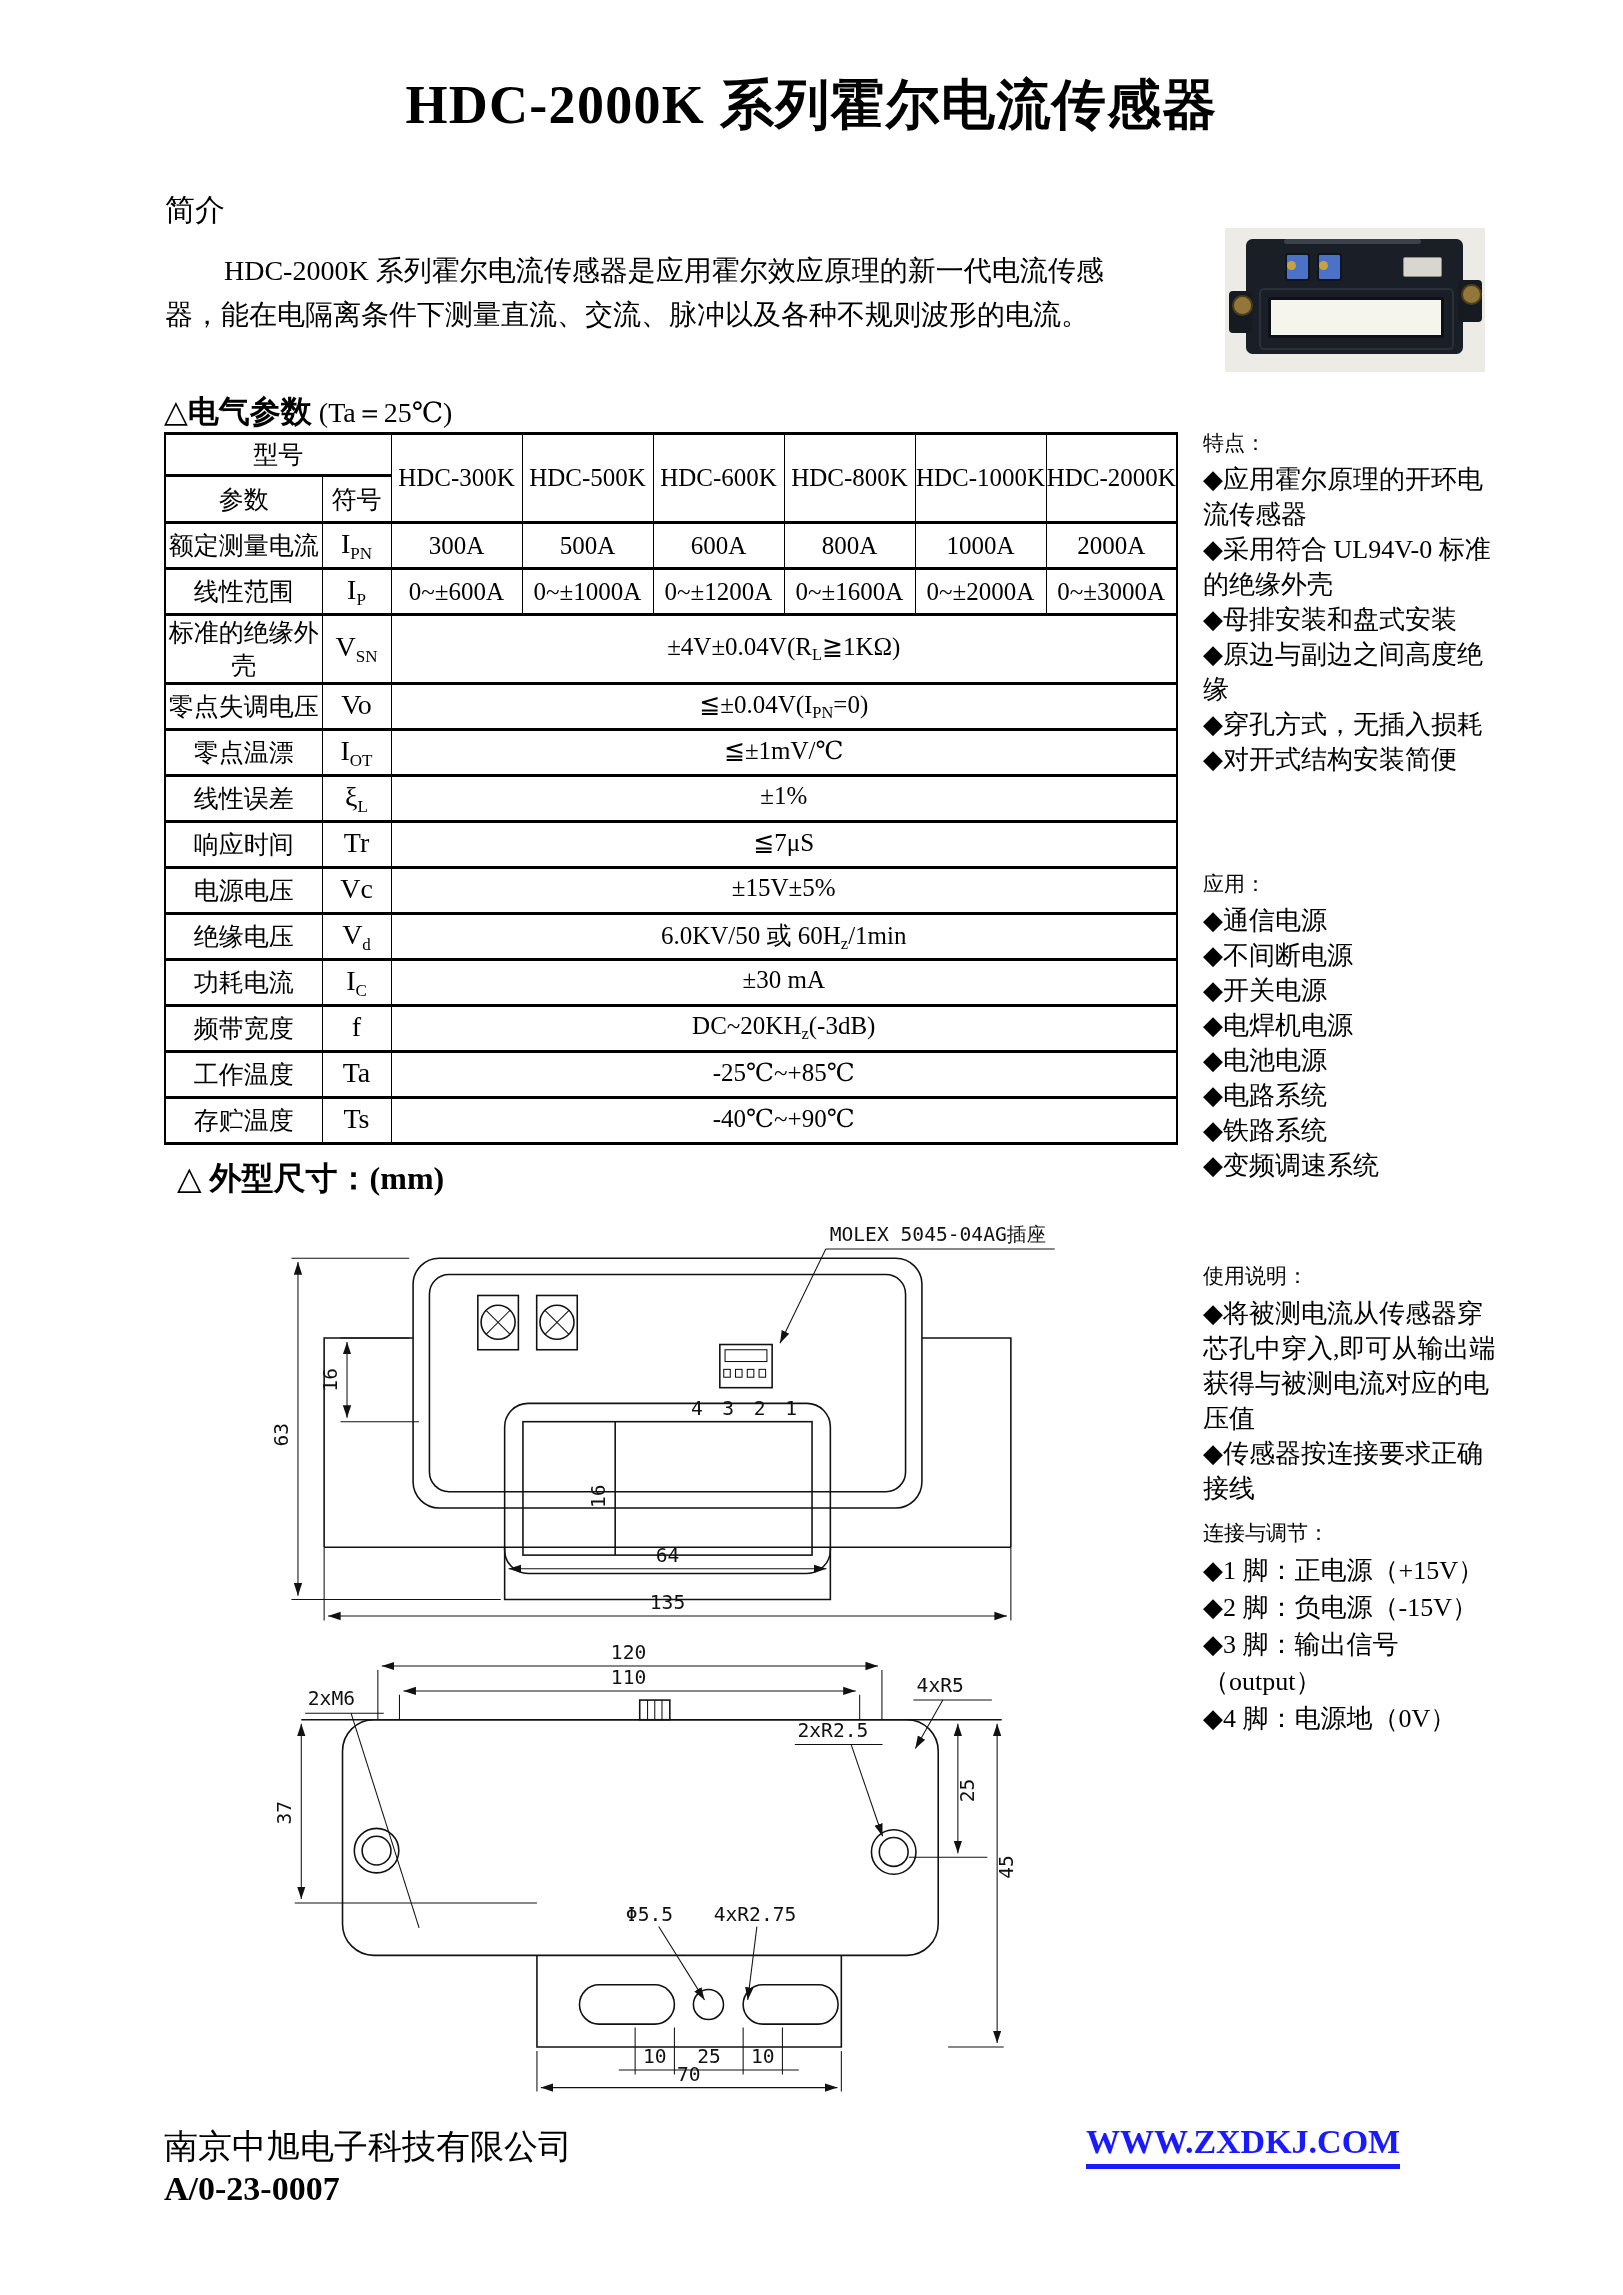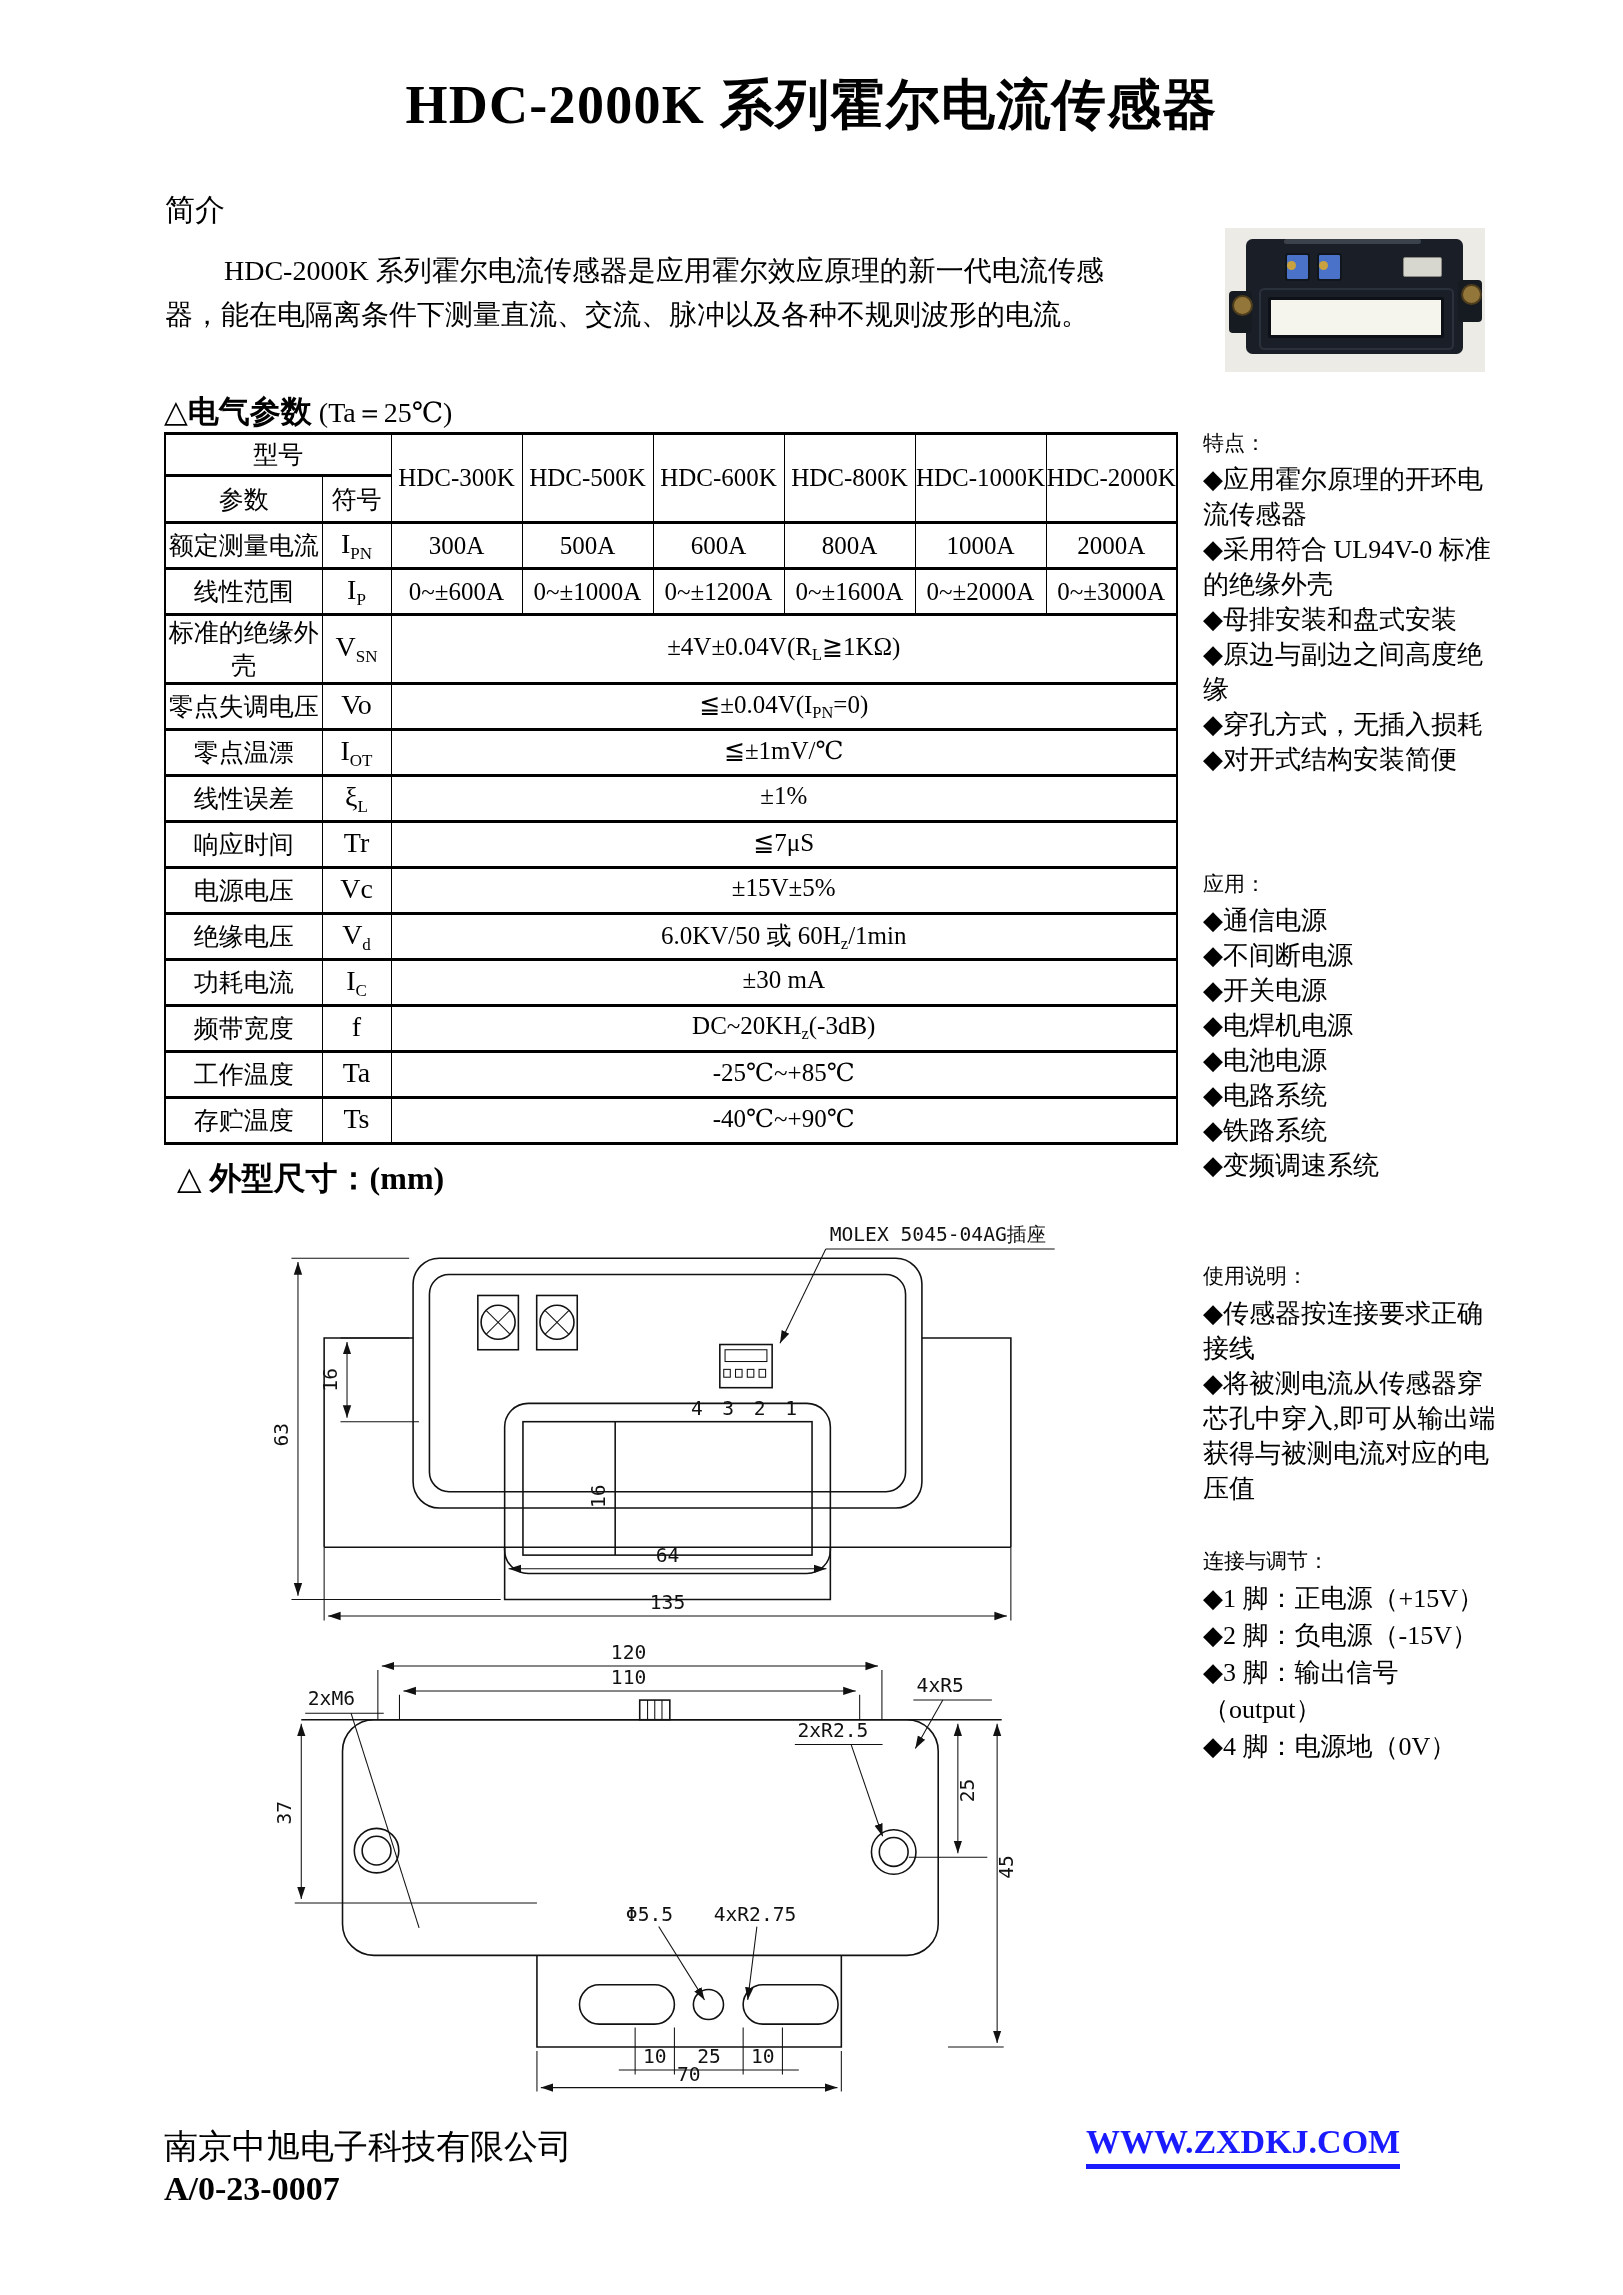--- a/index.html
+++ b/index.html
@@ -37,21 +37,21 @@
   td.corner{text-align:center;padding-left:79px;font-size:25px}
   td.ph1{text-align:left;padding-left:9.2px;font-size:25px}
   td.p{text-align:left;padding-left:7.9px;font-size:24px}
   .sm{font-size:28px}
   .sb{font-size:17px;vertical-align:-5.9px}
   .sb2{font-size:16.4px;vertical-align:-5.2px}
 
   .sidebar{position:absolute;left:1203px;top:429px;width:304px}
   .side-h{font-weight:normal;font-size:21px;margin:0 0 5.2px 0}
   .side-item{font-size:26px;line-height:35px}
-  .mt-app{margin-top:93px}.mt-use{margin-top:79px}.mt-con{margin-top:41px}
+  .mt-app{margin-top:93px}.mt-use{margin-top:79px}.mt-con{margin-top:13px}
   .con .side-item{line-height:37px}
 
   .dims-h{position:absolute;left:177px;top:1157px;font-size:32px;font-weight:bold}
 
   svg text{font-family:"DejaVu Sans Mono","Liberation Mono",monospace;font-size:30px;fill:#111}
   svg .ln{stroke:#111;stroke-width:2.4;fill:none}
   svg .dn{stroke:#111;stroke-width:1.6;fill:none}
   .d1{position:absolute;left:262px;top:1207px}
   .d2{position:absolute;left:262px;top:1641px}
 
@@ -211,22 +211,22 @@
     <div class="side-item">◆不间断电源</div>
     <div class="side-item">◆开关电源</div>
     <div class="side-item">◆电焊机电源</div>
     <div class="side-item">◆电池电源</div>
     <div class="side-item">◆电路系统</div>
     <div class="side-item">◆铁路系统</div>
     <div class="side-item">◆变频调速系统</div>
   </div>
   <div class="mt-use">
     <div class="side-h">使用说明：</div>
+    <div class="side-item">◆将被测电流从传感器穿芯孔中穿入,即可从输出端获得与被测电流对应的电压值</div>
     <div class="side-item">◆传感器按连接要求正确接线</div>
-    <div class="side-item">◆将被测电流从传感器穿芯孔中穿入,即可从输出端获得与被测电流对应的电压值</div>
   </div>
   <div class="mt-con con">
     <div class="side-h">连接与调节：</div>
     <div class="side-item">◆1 脚：正电源（+15V）</div>
     <div class="side-item">◆2 脚：负电源（-15V）</div>
     <div class="side-item">◆3 脚：输出信号（output）</div>
     <div class="side-item">◆4 脚：电源地（0V）</div>
   </div>
 </div>
 

